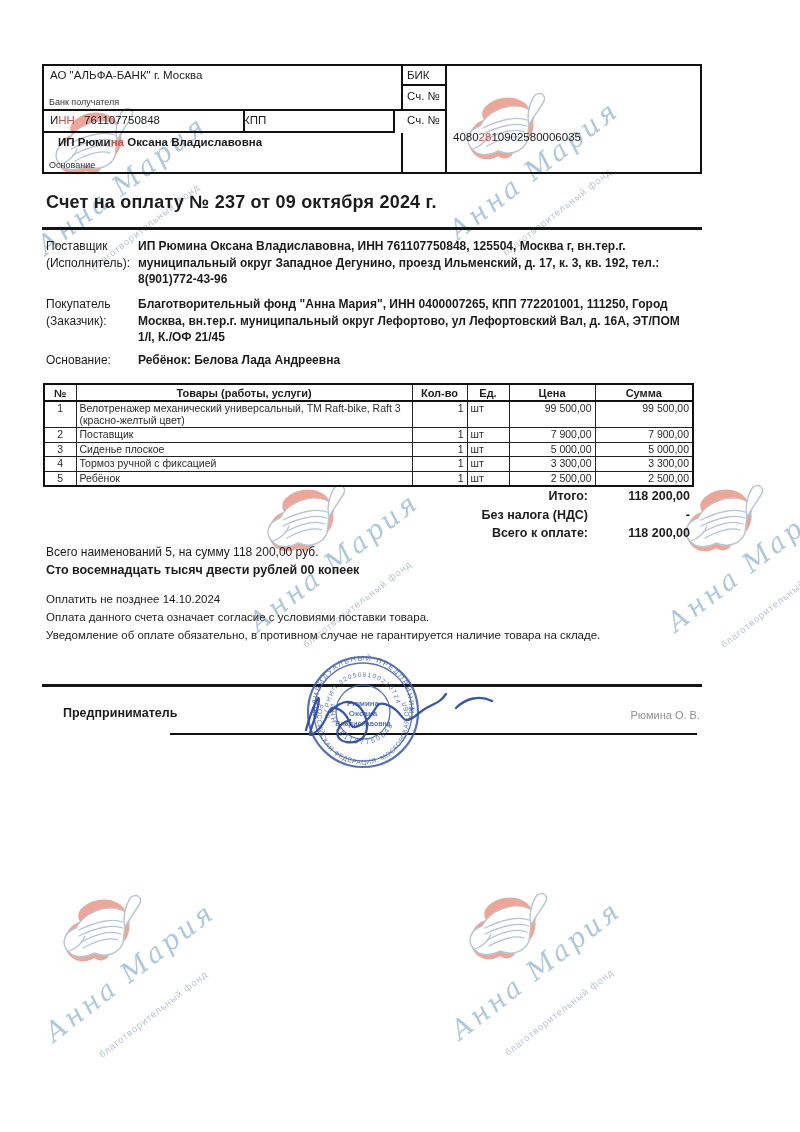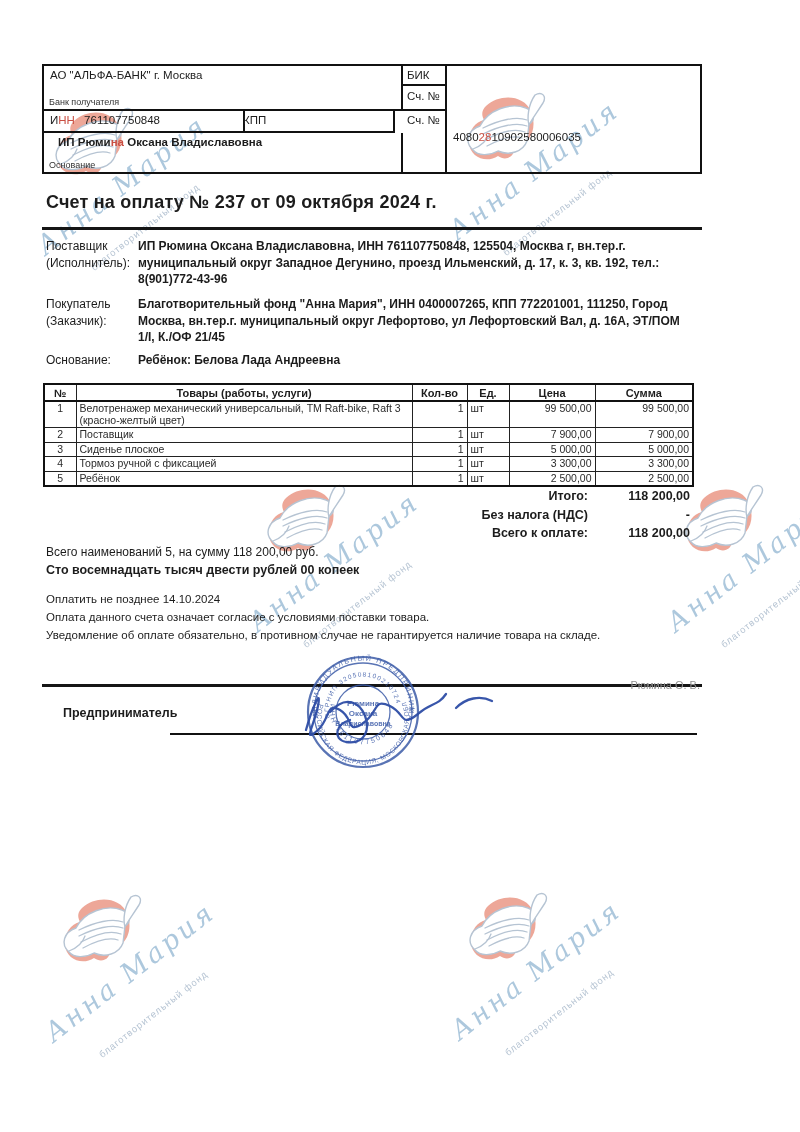--- a/index.html
+++ b/index.html
@@ -40,21 +40,21 @@
   
   .totals{left:0;top:489px;width:690px;z-index:1;}
   .trow{display:flex;justify-content:flex-end;height:18.5px;font-weight:bold;font-size:12.5px;}
   .tvalue{width:102px;text-align:right;}
   .summary1{left:46px;top:545px;font-size:12px;z-index:1;}
   .summary2{left:46px;top:563px;font-size:12.5px;font-weight:bold;z-index:1;}
   .terms{left:46px;top:590px;width:650px;font-size:11.5px;line-height:18px;z-index:1;}
   
   .role{left:46px;top:706px;font-size:12.5px;font-weight:bold;z-index:1;padding-left:17px;}
   .sigline{left:170px;top:733px;width:527px;height:2px;background:#111;z-index:1;}
-  .signer{left:600px;top:679px;width:100px;text-align:right;font-size:11px;color:#8f8f8f;z-index:1;}
+  .signer{left:600px;top:709px;width:100px;text-align:right;font-size:11px;color:#8f8f8f;z-index:1;}
   .stampbox{left:288px;top:648px;width:220px;height:132px;z-index:2;pointer-events:none;}
 </style>
 </head>
 <body>
 
 <div class="page">
 
   <svg width="0" height="0" style="position:absolute">
     <defs>
       <g id="am-logo">

